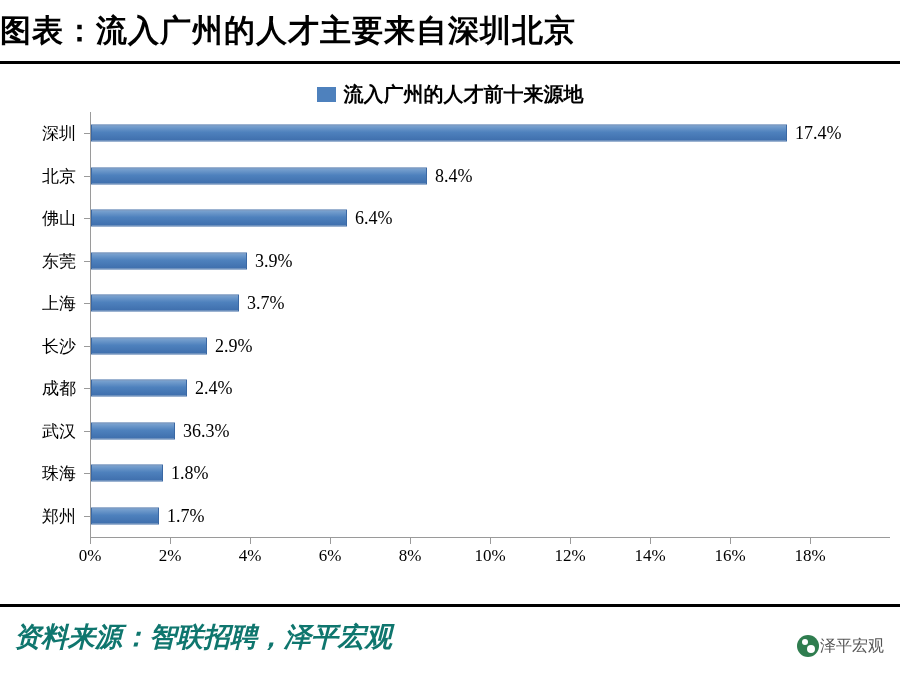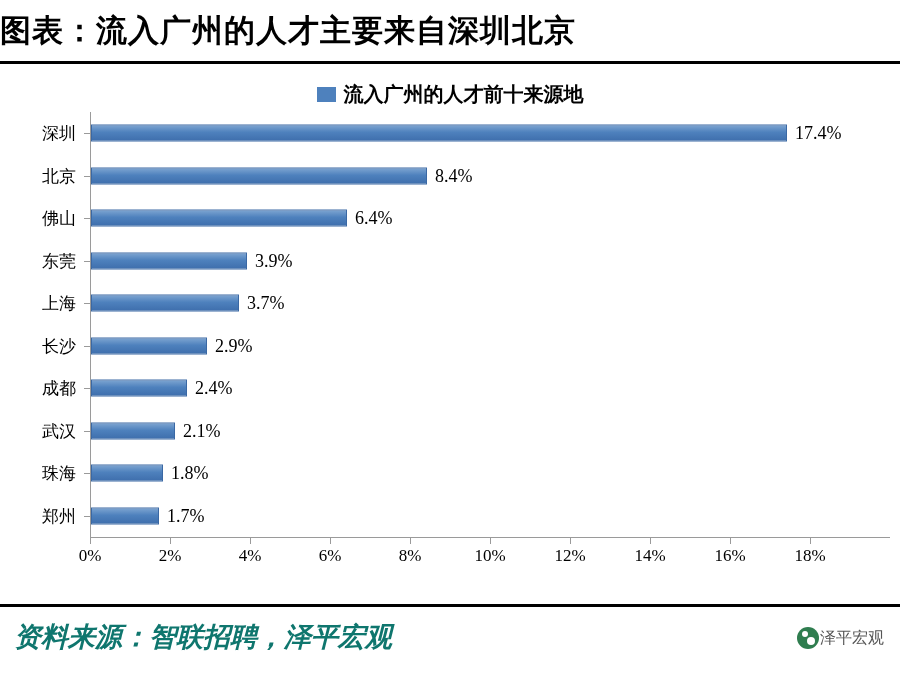--- a/index.html
+++ b/index.html
@@ -196,21 +196,21 @@
     font-family: "Liberation Serif", serif;
     font-style: italic;
     font-size: 27px;
     font-weight: bold;
     color: #0f766e;
     white-space: nowrap;
   }
   .watermark {
     position: absolute;
     right: 16px;
-    top: 20px;
+    top: 28px;
     display: flex;
     align-items: center;
     gap: 1px;
   }
   .wm-logo {
     width: 22px;
     height: 22px;
     border-radius: 50%;
     background: #2f7d4f;
     position: relative;
@@ -318,21 +318,21 @@
             <div class="bar-wrap">
               <div class="bar" style="width: 96px;"></div>
               <span class="bar-value">2.4%</span>
             </div>
           </div>
           <div class="row">
             <div class="row-tick"></div>
             <div class="cat-label">武汉</div>
             <div class="bar-wrap">
               <div class="bar" style="width: 84px;"></div>
-              <span class="bar-value">2.1%</span>
+              <span class="bar-value">36.3%</span>
             </div>
           </div>
           <div class="row">
             <div class="row-tick"></div>
             <div class="cat-label">珠海</div>
             <div class="bar-wrap">
               <div class="bar" style="width: 72px;"></div>
               <span class="bar-value">1.8%</span>
             </div>
           </div>

